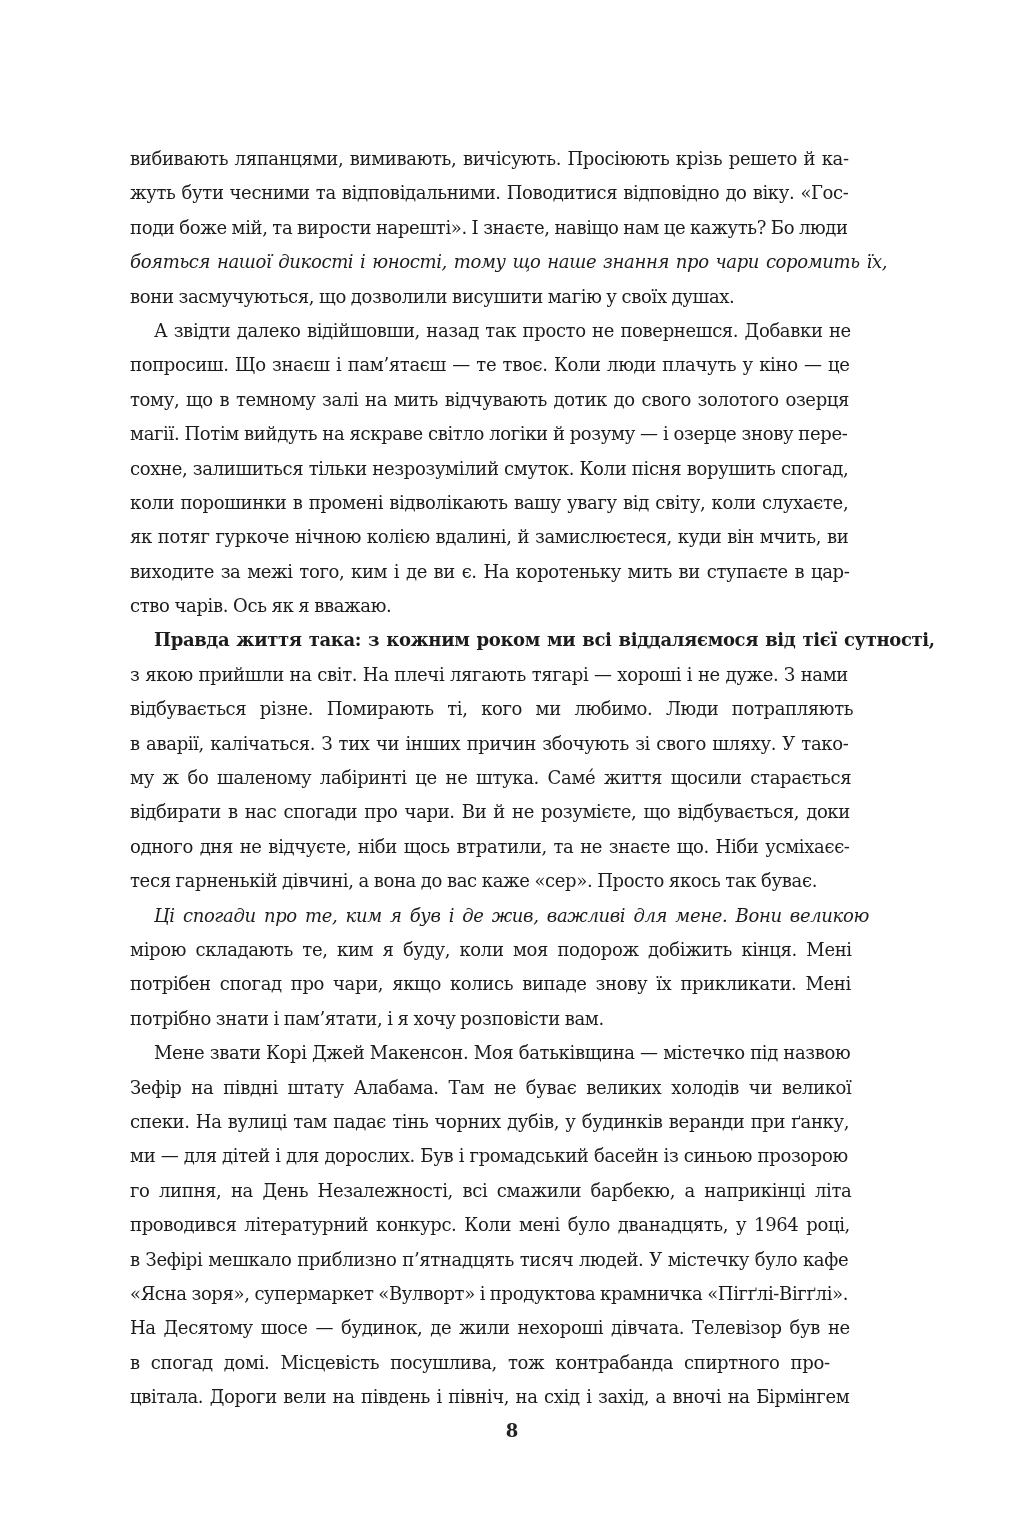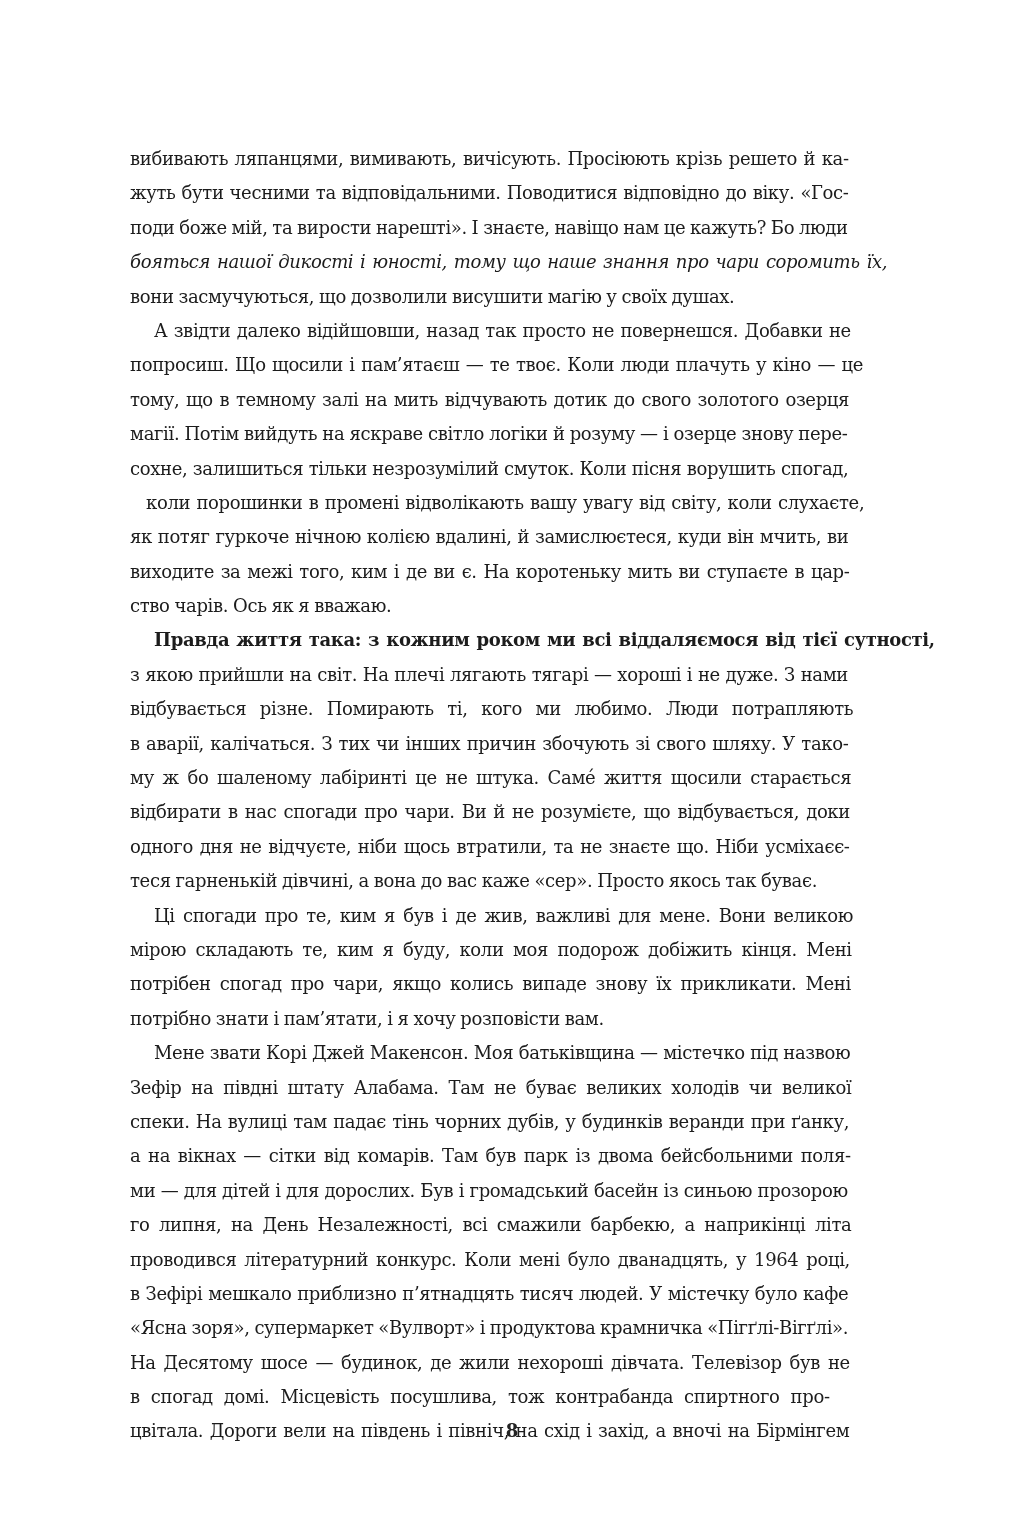--- a/index.html
+++ b/index.html
@@ -62,50 +62,49 @@
   <div id="paragraphs">
       <div class="para">
         <span class="line" style="text-align-last: left; display: block; word-spacing: 1.125px;">вибивають ляпанцями, вимивають, вичісують. Просіюють крізь решето й ка-</span>
         <span class="line" style="text-align-last: left; display: block; word-spacing: 0.666667px;">жуть бути чесними та відповідальними. Поводитися відповідно до віку. «Гос-</span>
         <span class="line" style="text-align-last: left; display: block; word-spacing: -0.615385px;">поди боже мій, та вирости нарешті». І знаєте, навіщо нам це кажуть? Бо люди</span>
         <span class="line" style="text-align-last: left; display: block; word-spacing: 1.41667px; font-style: italic;">бояться нашої дикості і юності, тому що наше знання про чари соромить їх,</span>
         <span class="line last">вони засмучуються, що дозволили висушити магію у своїх душах.</span>
       </div>
       <div class="para">
         <span class="line indent" style="text-align-last: left; display: block; word-spacing: 1px;">А звідти далеко відійшовши, назад так просто не повернешся. Добавки не</span>
-        <span class="line" style="text-align-last: left; display: block; word-spacing: 1px;">попросиш. Що щосили і пам’ятаєш — те твоє. Коли люди плачуть у кіно — це</span>
+        <span class="line" style="text-align-last: left; display: block; word-spacing: 1px;">попросиш. Що знаєш і пам’ятаєш — те твоє. Коли люди плачуть у кіно — це</span>
         <span class="line" style="text-align-last: left; display: block; word-spacing: 1.25px;">тому, що в темному залі на мить відчувають дотик до свого золотого озерця</span>
         <span class="line" style="text-align-last: left; display: block; word-spacing: -0.230769px;">магії. Потім вийдуть на яскраве світло логіки й розуму — і озерце знову пере-</span>
         <span class="line" style="text-align-last: left; display: block; word-spacing: 0.125px;">сохне, залишиться тільки незрозумілий смуток. Коли пісня ворушить спогад,</span>
-        <span class="line" style="text-align-last: left; display: block; word-spacing: 0.9px; margin-left: 16px;">коли порошинки в промені відволікають вашу увагу від світу, коли слухаєте,</span>
+        <span class="line" style="text-align-last: left; display: block; word-spacing: 0.9px;">коли порошинки в промені відволікають вашу увагу від світу, коли слухаєте,</span>
         <span class="line" style="text-align-last: left; display: block; word-spacing: 0.454545px;">як потяг гуркоче нічною колією вдалині, й замислюєтеся, куди він мчить, ви</span>
         <span class="line" style="text-align-last: left; display: block; word-spacing: 1.26667px;">виходите за межі того, ким і де ви є. На коротеньку мить ви ступаєте в цар-</span>
         <span class="line last">ство чарів. Ось як я вважаю.</span>
       </div>
       <div class="para">
         <span class="line indent" style="text-align-last: left; display: block; word-spacing: 1.09091px; font-weight: bold;">Правда життя така: з кожним роком ми всі віддаляємося від тієї сутності,</span>
         <span class="line" style="text-align-last: left; display: block; word-spacing: 0.333333px;">з якою прийшли на світ. На плечі лягають тягарі — хороші і не дуже. З нами</span>
         <span class="line" style="text-align-last: left; display: block; word-spacing: 8.125px;">відбувається різне. Помирають ті, кого ми любимо. Люди потрапляють</span>
         <span class="line" style="text-align-last: left; display: block; word-spacing: 0.923077px;">в аварії, калічаться. З тих чи інших причин збочують зі свого шляху. У тако-</span>
         <span class="line" style="text-align-last: left; display: block; word-spacing: 3.27273px;">му ж бо шаленому лабіринті це не штука. Самé життя щосили старається</span>
         <span class="line" style="text-align-last: left; display: block; word-spacing: 1.66667px;">відбирати в нас спогади про чари. Ви й не розумієте, що відбувається, доки</span>
         <span class="line" style="text-align-last: left; display: block; word-spacing: 1.33333px;">одного дня не відчуєте, ніби щось втратили, та не знаєте що. Ніби усміхаєє-</span>
         <span class="line last">теся гарненькій дівчині, а вона до вас каже «сер». Просто якось так буває.</span>
       </div>
       <div class="para">
-        <span class="line indent" style="text-align-last: left; display: block; word-spacing: 2.78571px;">Ці спогади про те, ким я був і де жив, важливі для мене. Вони великою</span>
+        <span class="line indent" style="text-align-last: left; display: block; word-spacing: 2.78571px; font-style: italic;">Ці спогади про те, ким я був і де жив, важливі для мене. Вони великою</span>
         <span class="line" style="text-align-last: left; display: block; word-spacing: 4px;">мірою складають те, ким я буду, коли моя подорож добіжить кінця. Мені</span>
         <span class="line" style="text-align-last: left; display: block; word-spacing: 3.6px;">потрібен спогад про чари, якщо колись випаде знову їх прикликати. Мені</span>
         <span class="line last">потрібно знати і пам’ятати, і я хочу розповісти вам.</span>
       </div>
       <div class="para">
         <span class="line indent" style="text-align-last: left; display: block; word-spacing: 0px;">Мене звати Корі Джей Макенсон. Моя батьківщина — містечко під назвою</span>
         <span class="line" style="text-align-last: left; display: block; word-spacing: 4.45455px;">Зефір на півдні штату Алабама. Там не буває великих холодів чи великої</span>
         <span class="line" style="text-align-last: left; display: block; word-spacing: 0.833333px;">спеки. На вулиці там падає тінь чорних дубів, у будинків веранди при ґанку,</span>
-        <span class="line" style="text-align-last: left; display: block; word-spacing: 2.30769px;">а на вікнах — сітки від комарів. Там був парк із двома бейсбольними поля-</span>
         <span class="line" style="text-align-last: left; display: block; word-spacing: 0.0769231px;">ми — для дітей і для дорослих. Був і громадський басейн із синьою прозорою</span>
         <span class="line" style="text-align-last: left; display: block; word-spacing: 4.1px;">го липня, на День Незалежності, всі смажили барбекю, а наприкінці літа</span>
         <span class="line" style="text-align-last: left; display: block; word-spacing: 2.44444px;">проводився літературний конкурс. Коли мені було дванадцять, у 1964 році,</span>
         <span class="line" style="text-align-last: left; display: block; word-spacing: 0.4px;">в Зефірі мешкало приблизно п’ятнадцять тисяч людей. У містечку було кафе</span>
         <span class="line" style="text-align-last: left; display: block; word-spacing: -0.571429px;">«Ясна зоря», супермаркет «Вулворт» і продуктова крамничка «Пігґлі-Вігґлі».</span>
         <span class="line" style="text-align-last: left; display: block; word-spacing: 2.45455px;">На Десятому шосе — будинок, де жили нехороші дівчата. Телевізор був не</span>
         <span class="line" style="text-align-last: left; display: block; word-spacing: 5.625px;">в спогад домі. Місцевість посушлива, тож контрабанда спиртного про-</span>
         <span class="line" style="text-align-last: left; display: block; word-spacing: 1.07143px;">цвітала. Дороги вели на південь і північ, на схід і захід, а вночі на Бірмінгем</span>
       </div>
     </div>

